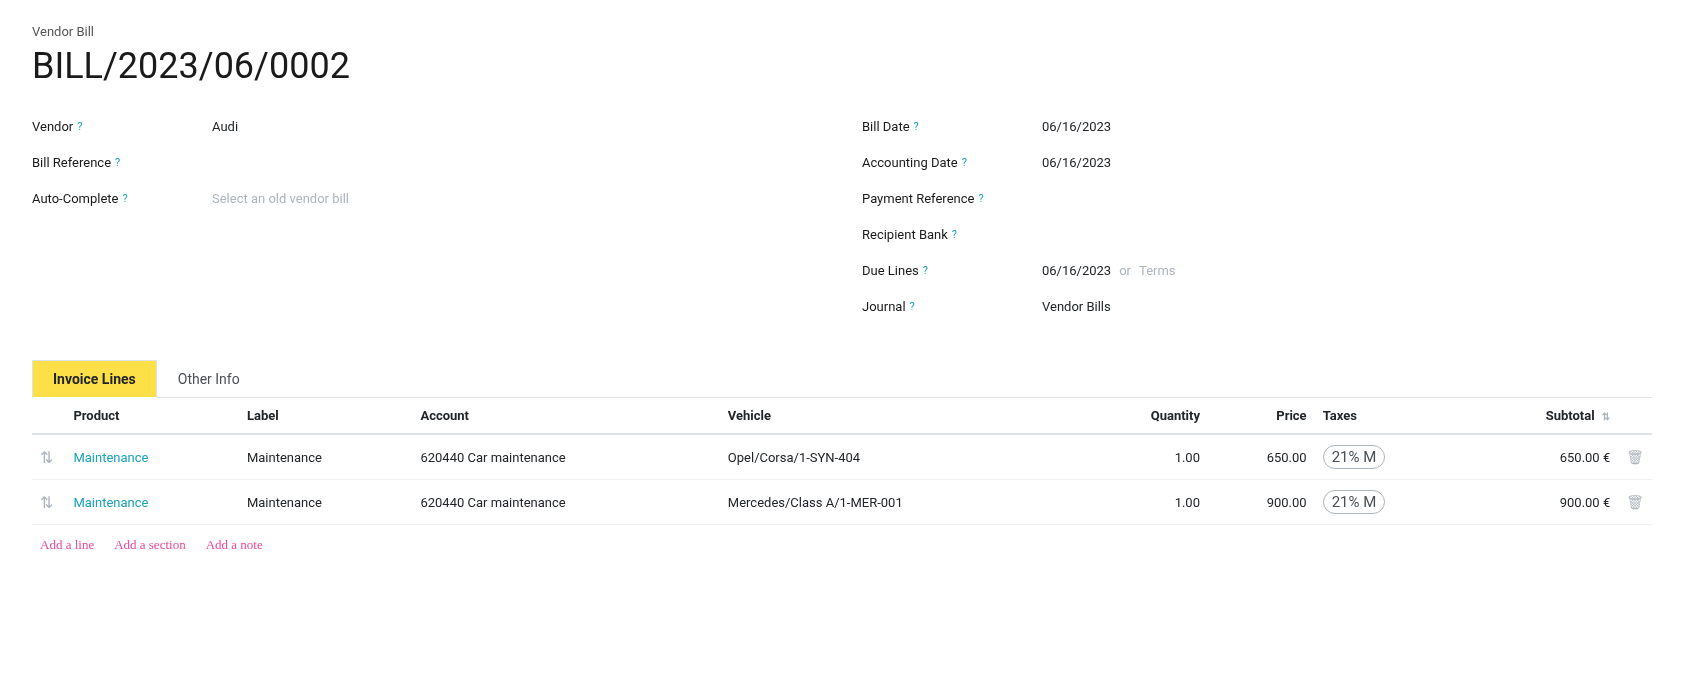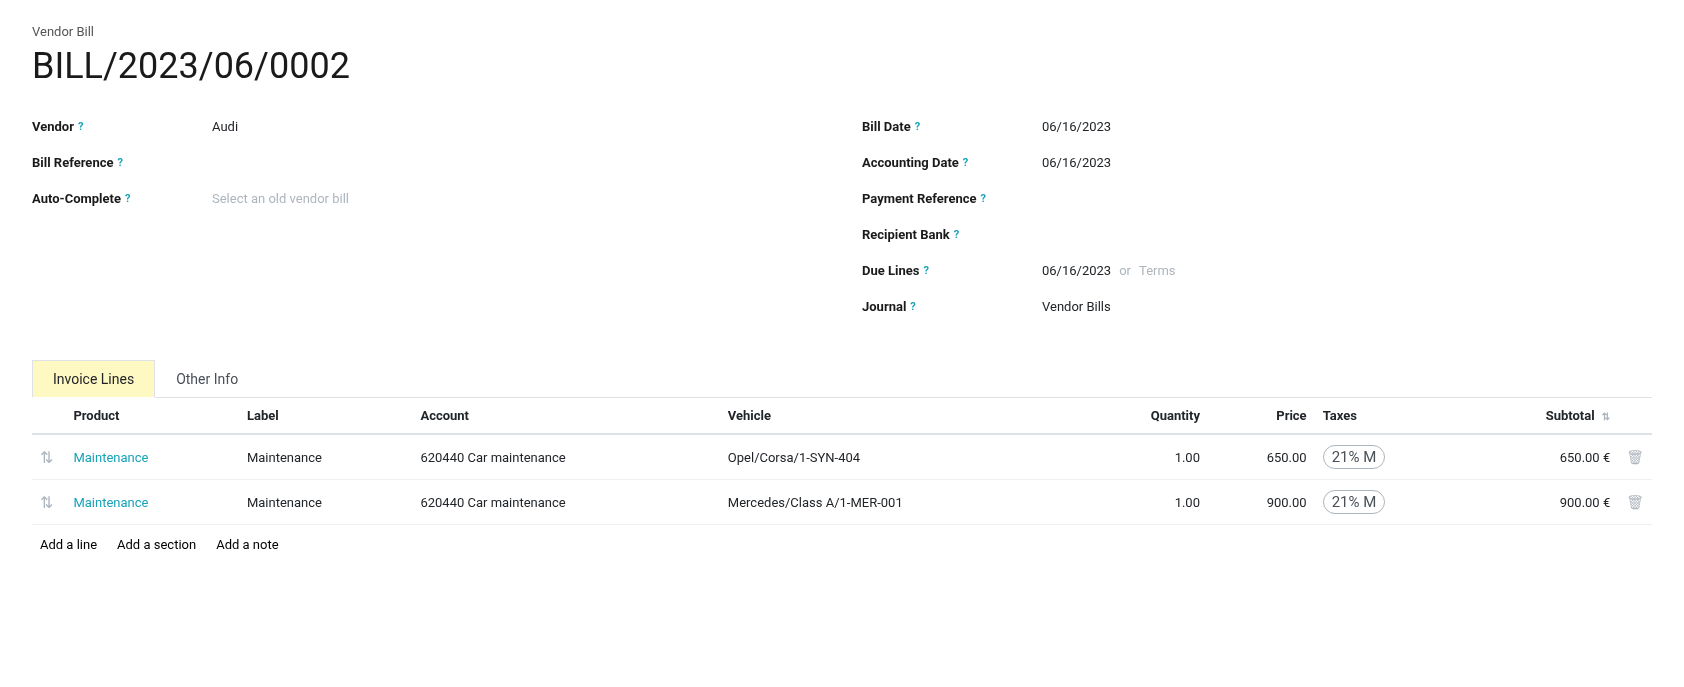--- a/index.html
+++ b/index.html
@@ -32,21 +32,21 @@
       flex-direction: column;
       gap: 0;
     }
     .field-row {
       display: flex;
       align-items: baseline;
       padding: 8px 0;
       min-height: 36px;
     }
     .field-label {
-      font-weight: 700;
+      font-weight: 400;
       font-size: 13px;
       color: #1a1a1a;
       min-width: 180px;
       display: flex;
       align-items: center;
       gap: 4px;
     }
     .field-label .help-icon {
       color: #17a2b8;
       font-size: 11px;
@@ -89,23 +89,23 @@
       border: 1px solid transparent;
       border-bottom: none;
       background: none;
       color: #495057;
       position: relative;
       top: 1px;
     }
     .tab.active {
       border: 1px solid #dee2e6;
       border-bottom: 1px solid #fff;
-      background: #fef9c3;
+      background: #fde047;
       color: #212529;
-      font-weight: 400;
+      font-weight: 700;
     }
 
     
     .invoice-table {
       width: 100%;
       border-collapse: collapse;
       margin-top: 0;
     }
     .invoice-table thead tr {
       border-bottom: 2px solid #dee2e6;
@@ -163,24 +163,25 @@
       margin-left: 4px;
     }
 
     
     .table-footer {
       padding: 12px 8px;
       display: flex;
       gap: 20px;
     }
     .add-link {
-      color: #000000;
+      color: #ec4899;
       text-decoration: none;
       font-size: 13px;
       cursor: pointer;
+      font-family: Liberation Serif, serif;
     }
 
     
     .col-subtotal {
       display: flex;
       align-items: center;
       justify-content: flex-end;
       gap: 8px;
     }
   </style>

